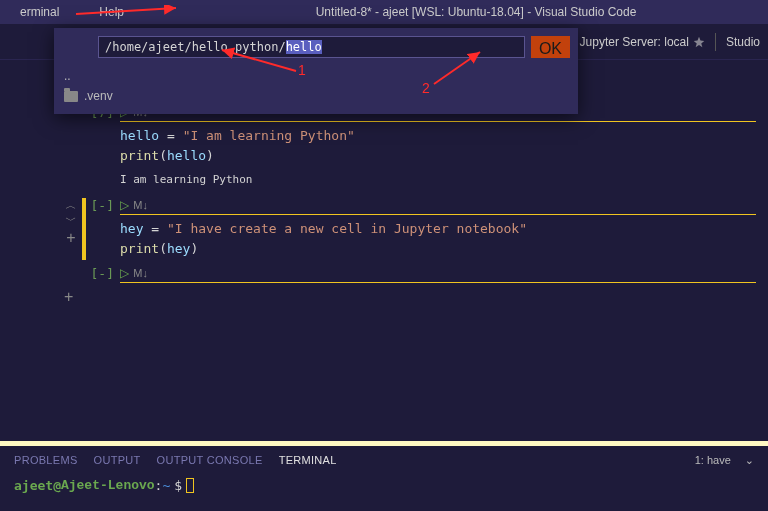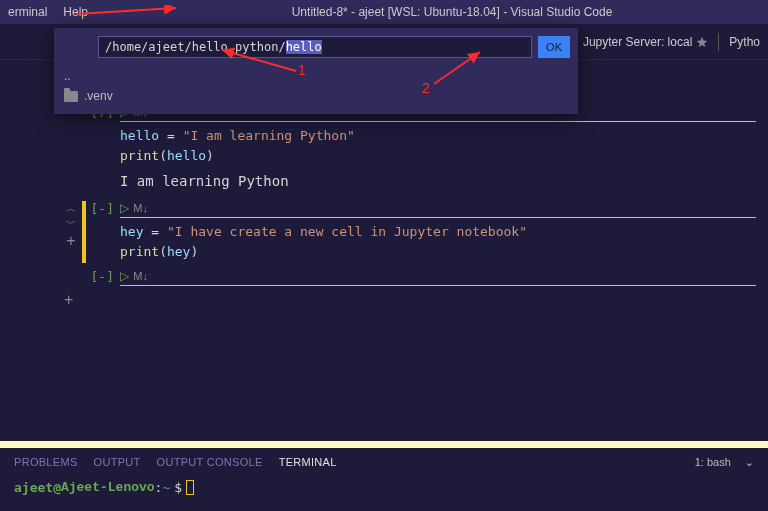--- a/index.html
+++ b/index.html
@@ -13,21 +13,21 @@
     position: relative;
   }
   .titlebar {
     height: 24px;
     background: #302b5a;
     display: flex;
     align-items: center;
     color: #ccc;
     font-size: 12px;
   }
-  .menu-item { padding: 0 8px; cursor: pointer; text-align: center; }
+  .menu-item { padding: 0 20px; cursor: pointer; text-align: center; }
   .title-text { flex: 1; text-align: center; color: #ccc; padding-left: 40px;}
   .toolbar {
     height: 36px;
     background: #1e1b3a;
     display: flex;
     align-items: center;
     justify-content: flex-end;
     padding-right: 8px;
     gap: 10px;
     border-bottom: 1px solid #2a2550;
@@ -61,21 +61,21 @@
     white-space: pre;
     line-height: 1.5;
     padding: 2px 0;
   }
   .tok-var { color: #9cdcfe; }
   .tok-str { color: #ce9178; }
   .tok-fn  { color: #dcdcaa; }
   .tok-op  { color: #d4d4d4; }
   .output {
     font-family: Consolas, monospace;
-    font-size: 14px;
+    font-size: 11px;
     color: #d4d4d4;
     padding: 6px 0;
   }
   .chevron { color: #888; cursor:pointer; font-size:11px; line-height:1;}
   .plus-row { display:flex; padding-left: 64px; color:#888; font-size:16px;}
   .dialog {
     position: absolute;
     top: 28px; left: 54px;
     width: 524px;
     background: #302b5a;
@@ -90,37 +90,37 @@
     border: 1px solid #5a5490;
     color: #d4d4d4;
     font-family: Consolas, monospace;
     font-size: 12px;
     padding: 3px 6px;
     height: 22px;
   }
   .path-input .typed { color:#d4d4d4; }
   .path-input .sel { background:#5a5fbf; color:#fff; padding:0 0;}
   .btn-yellow {
-    background: #3b82f6;
+    background: #c2410c;
     color: #1a1a1a;
     border: none;
-    font-size: 11px;
+    font-size: 16px;
     padding: 4px 8px;
     height: 22px;
     cursor: pointer;
   }
   .dialog-list { margin-top: 8px; }
   .dialog-item { display:flex; align-items:center; gap:6px; color:#bbb; font-size:12px; padding:3px 2px;}
   .folder-icon { width:14px; height:11px; background:#888; border-radius:1px; position:relative;}
   .folder-icon::before{content:"";position:absolute;top:-3px;left:0;width:6px;height:3px;background:#888;border-radius:1px 1px 0 0;}
   .bottom-panel {
     position: absolute;
     left: 0; right: 0; bottom: 0; height: 70px;
     background: #1e1b3a;
-    border-top: 7px solid #fef9c3;
+    border-top: 5px solid #fef9c3;
   }
   .panel-tabs {
     display:flex; align-items:center; height: 28px;
     padding: 0 14px; gap: 16px;
     font-size: 11px;
   }
   .panel-tab { color:#7a78b0; cursor:pointer; letter-spacing:0.3px;}
   .panel-tab.active { color:#e0e0e0; text-underline-offset:6px;}
   .panel-right { margin-left:auto; display:flex; align-items:center; gap:14px; color:#bbb;}
   .terminal-body {
@@ -150,21 +150,21 @@
 </div>
 
 <div class="toolbar">
   <span class="jupyter-server">
     <span>Jupyter Server: local</span>
     <svg width="12" height="12" viewBox="0 0 16 16">
         <path fill="#ccc" d="M8 1l2 5 5 .5-4 3.5 1.5 5L8 12l-4.5 3 1.5-5-4-3.5 5-.5z" opacity=".6"></path>
       </svg>
   </span>
   <span class="divider"></span>
-  <span class="kernel">Pytho</span>
+  <span class="kernel">Studio</span>
 </div>
 
 <div class="editor">
 
   <div class="cell-row" style="margin-top:42px;">
     <div class="gutter-left"></div>
     <div class="cell-controls"></div>
     <div class="cell-bar"></div>
     <div class="exec-count">[7]</div>
     <div class="cell-body">
@@ -233,21 +233,21 @@
   </div>
 </div>
 
 <div class="bottom-panel">
   <div class="panel-tabs">
     <span class="panel-tab">PROBLEMS</span>
     <span class="panel-tab">OUTPUT</span>
     <span class="panel-tab">OUTPUT CONSOLE</span>
     <span class="panel-tab active">TERMINAL</span>
     <div class="panel-right">
-      <span>1: bash</span>
+      <span>1: have</span>
       <span style="font-size:11px;">⌄</span>
     </div>
   </div>
   <div class="terminal-body">
     <span class="term-user">ajeet</span>
       <span class="term-user">@</span>
       <span class="term-host">Ajeet-Lenovo</span>
       <span style="color:#d4d4d4;">:</span>
       <span class="term-path">~</span>
       <span class="term-prompt">$</span>

